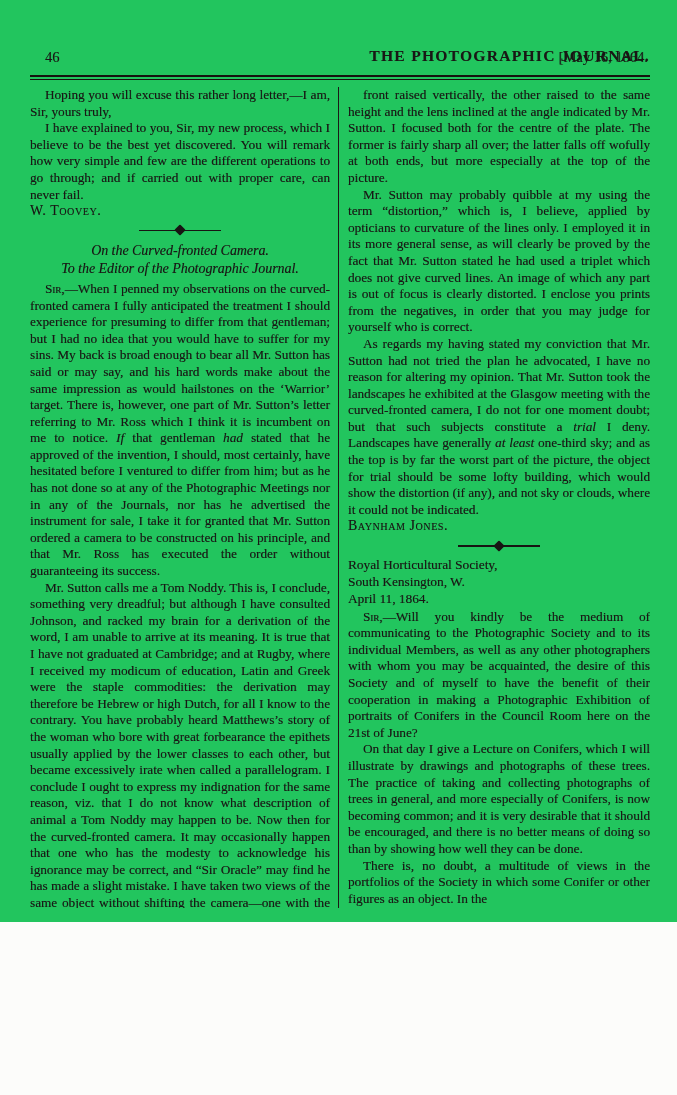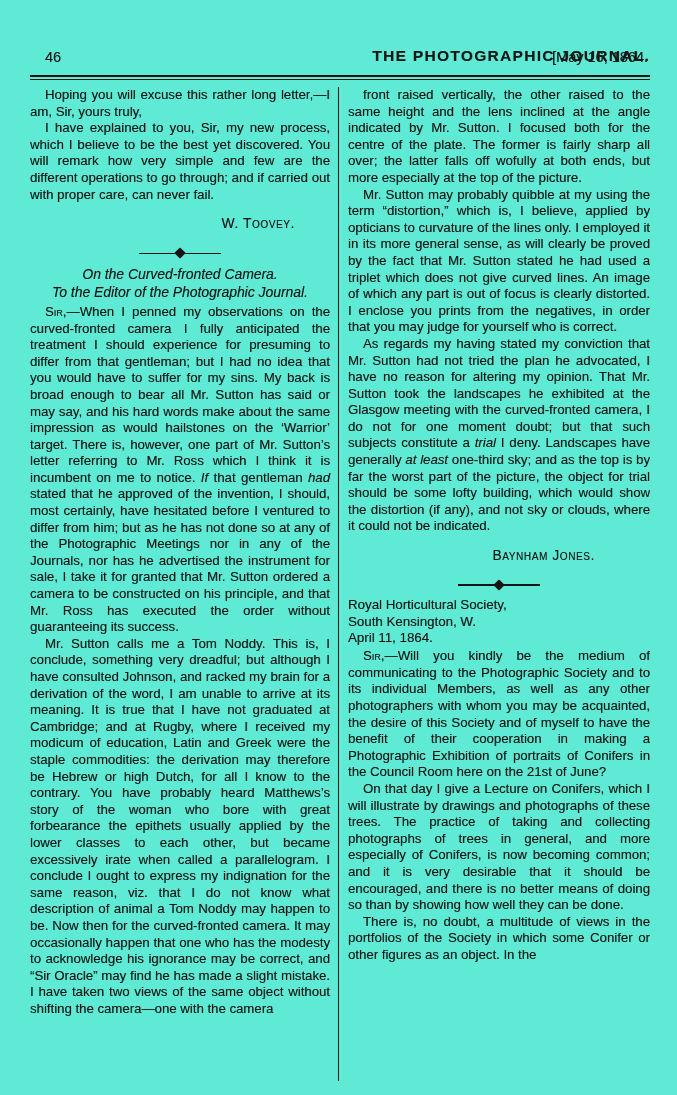--- a/index.html
+++ b/index.html
@@ -1,22 +1,22 @@
 <!DOCTYPE html>
 <html><head>
 <meta charset="utf-8">
 <style>
   html, body { margin: 0; padding: 0; background: #fcfcfa; }
   .page {
     position: relative;
     width: 677px;
-    height: 1095px;
-    background: #5eead4;
+    height: 922px;
+    background: #22c55e;
     overflow: hidden;
-    font-family: Liberation Sans, sans-serif;
+    font-family: Liberation Serif, serif;
     color: #191715;
     text-shadow: 0.3px 0 0 rgba(25,22,20,0.45);
   }
   
   .header { position: absolute; top: 46px; left: 30px; right: 27px; height: 26px; }
   .page-number { position: absolute; left: 15px; top: 3px; font-size: 14.5px; }
   .journal-title {
     position: absolute; left: 0; right: 0; top: 1px;
     text-align: right; font-weight: bold; font-size: 15.5px; letter-spacing: 1.3px;
   }
@@ -30,21 +30,21 @@
   .col { overflow: hidden; }
   .col-left  { width: 300px; padding-right: 8px; }
   .col-right { width: 302px; padding-left: 9px; }
   .col-divider { width: 1px; background: #1c1916; }
   
   .body-par {
     margin: 0; font-size: 13.2px; line-height: 16.6px;
     text-align: justify; text-indent: 15px;
   }
   .sig {
-    margin: 13px; text-align: right; font-variant: small-caps;
+    margin: 0; text-align: left; font-variant: small-caps;
     letter-spacing: 0.6px; font-size: 13.8px; line-height: 16.8px;
   }
   .sig-toovey { padding-right: 22px; }
   .sig-jones  { padding-right: 42px; }
   .ornament { display: flex; align-items: center; justify-content: center; height: 15px; margin: 3px 0 4px; }
   .orn-bar { width: 38px; height: 1.7px; background: #171513; }
   .orn-diamond { width: 8px; height: 8px; background: #171513; transform: rotate(45deg); margin: 0 -1px; border-radius: 1px; }
   .section-heading, .section-subheading {
     margin: 0; font-style: italic; text-align: center;
     font-size: 13.9px; line-height: 18px;

